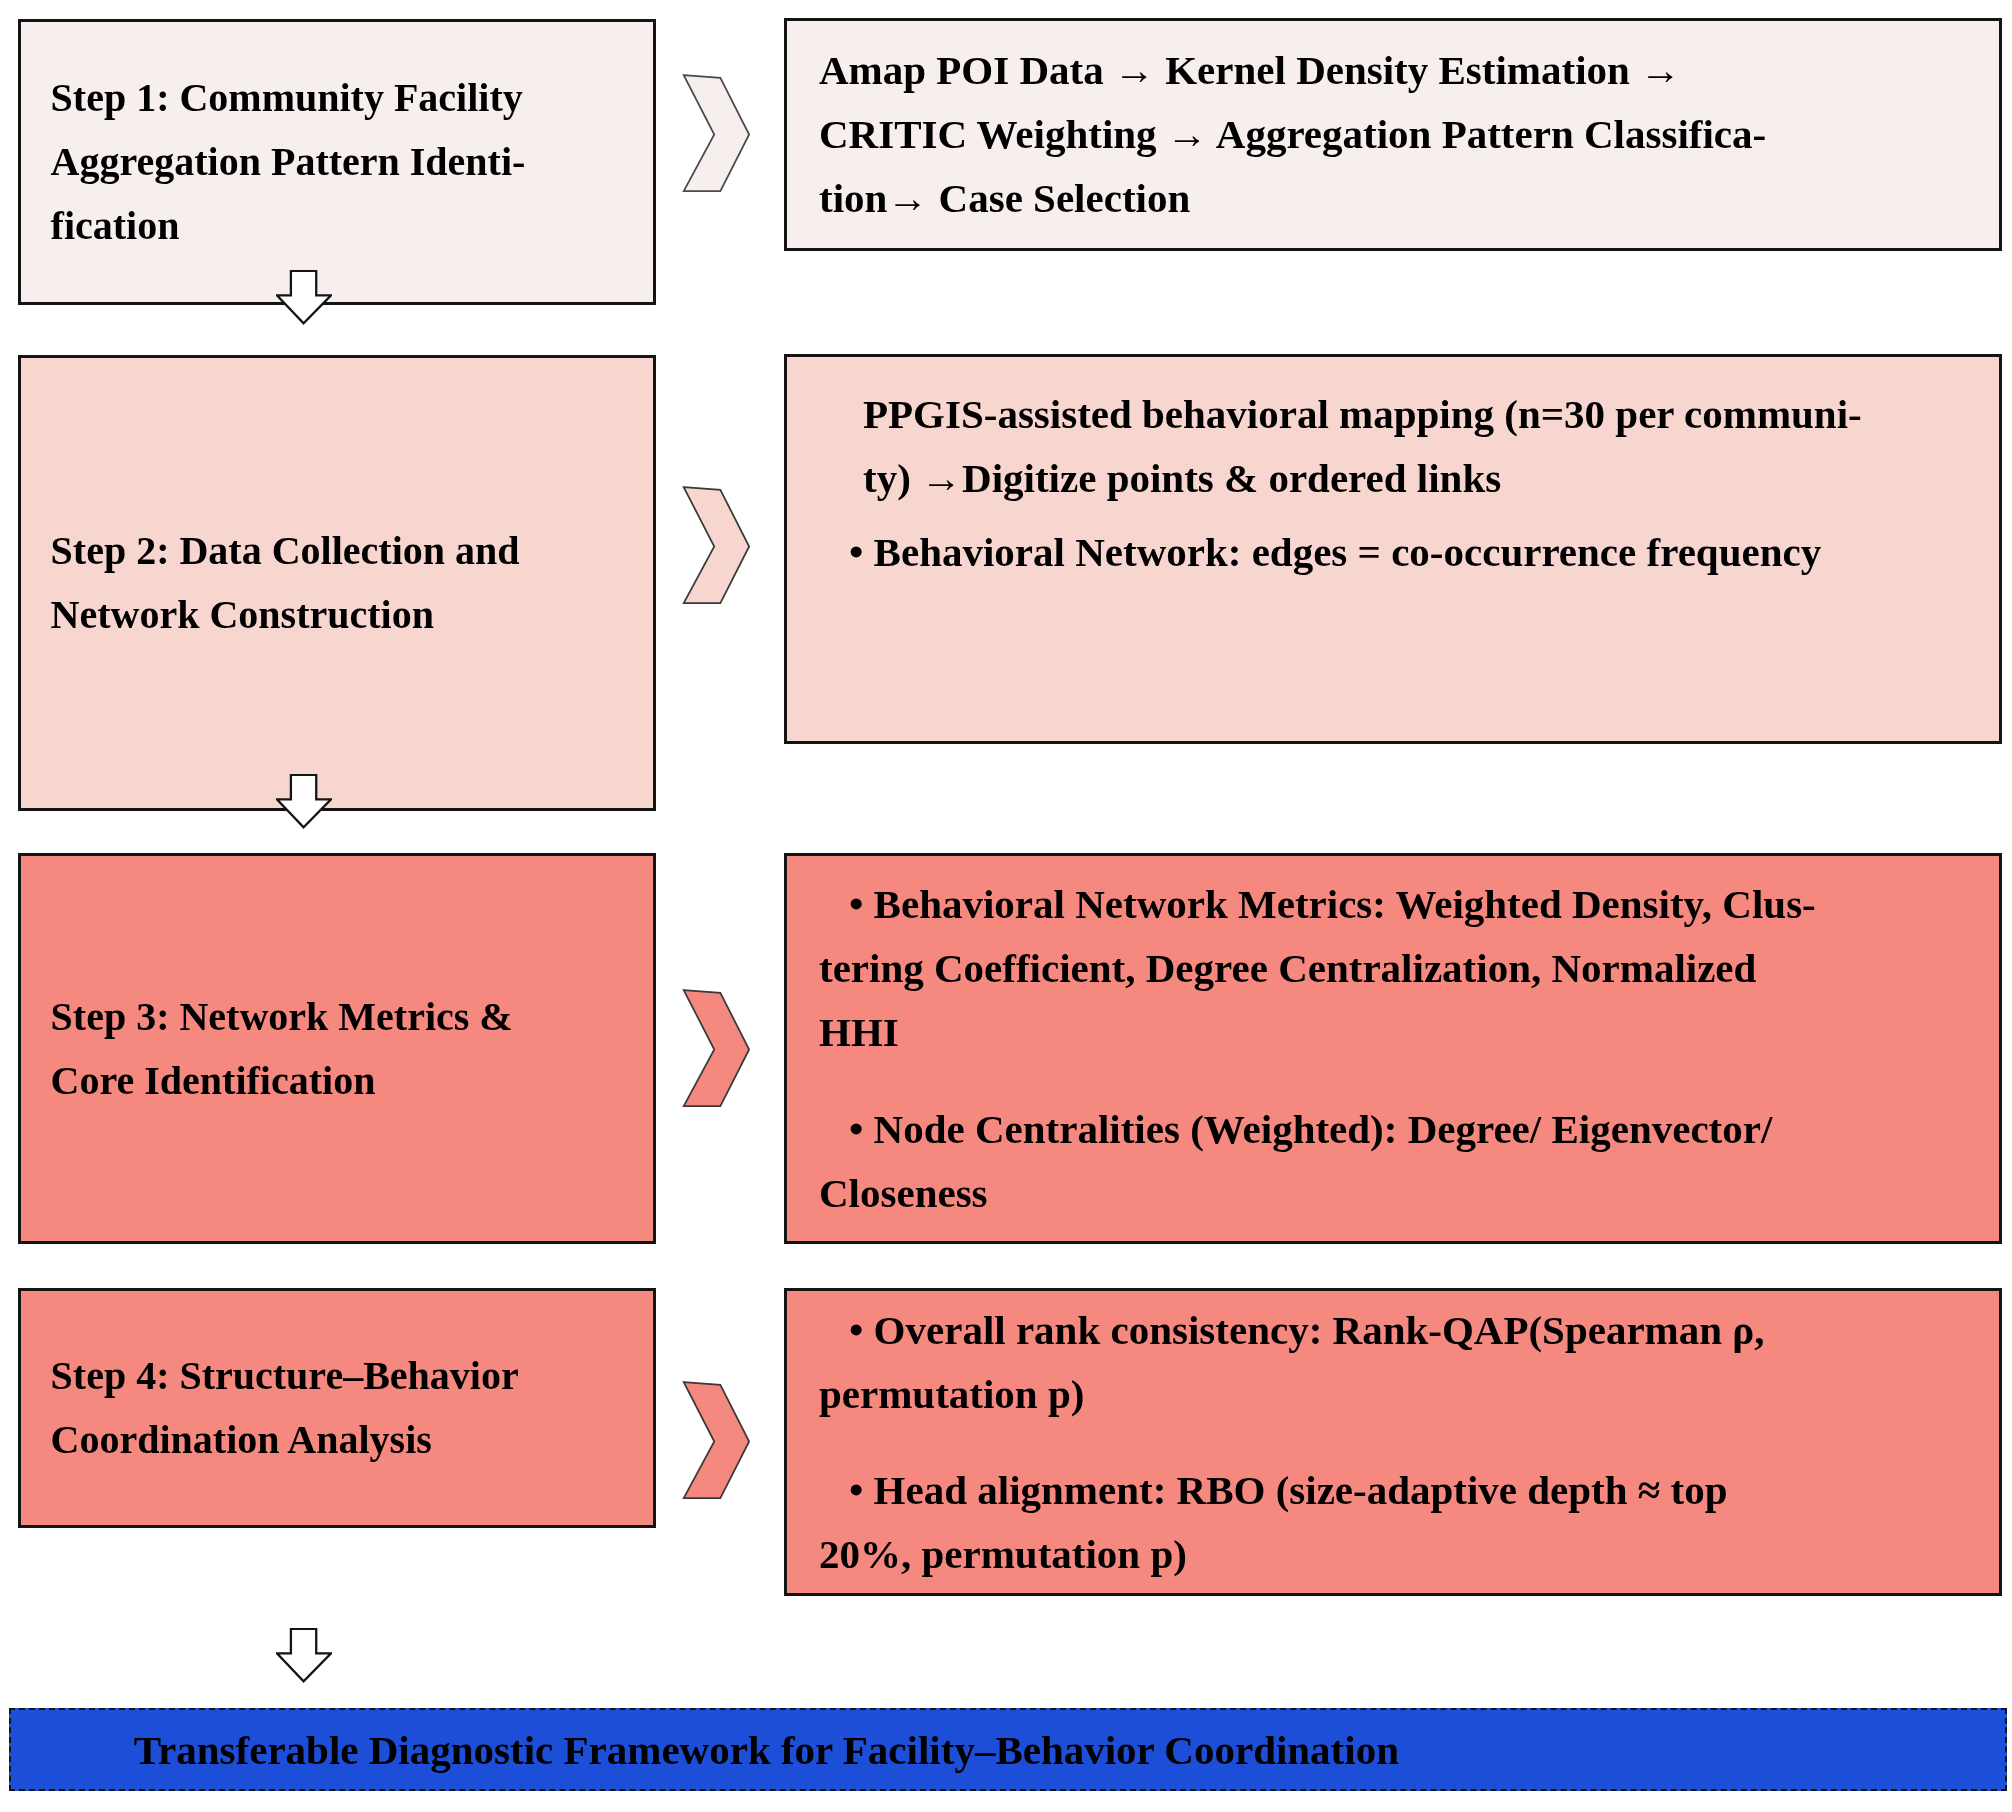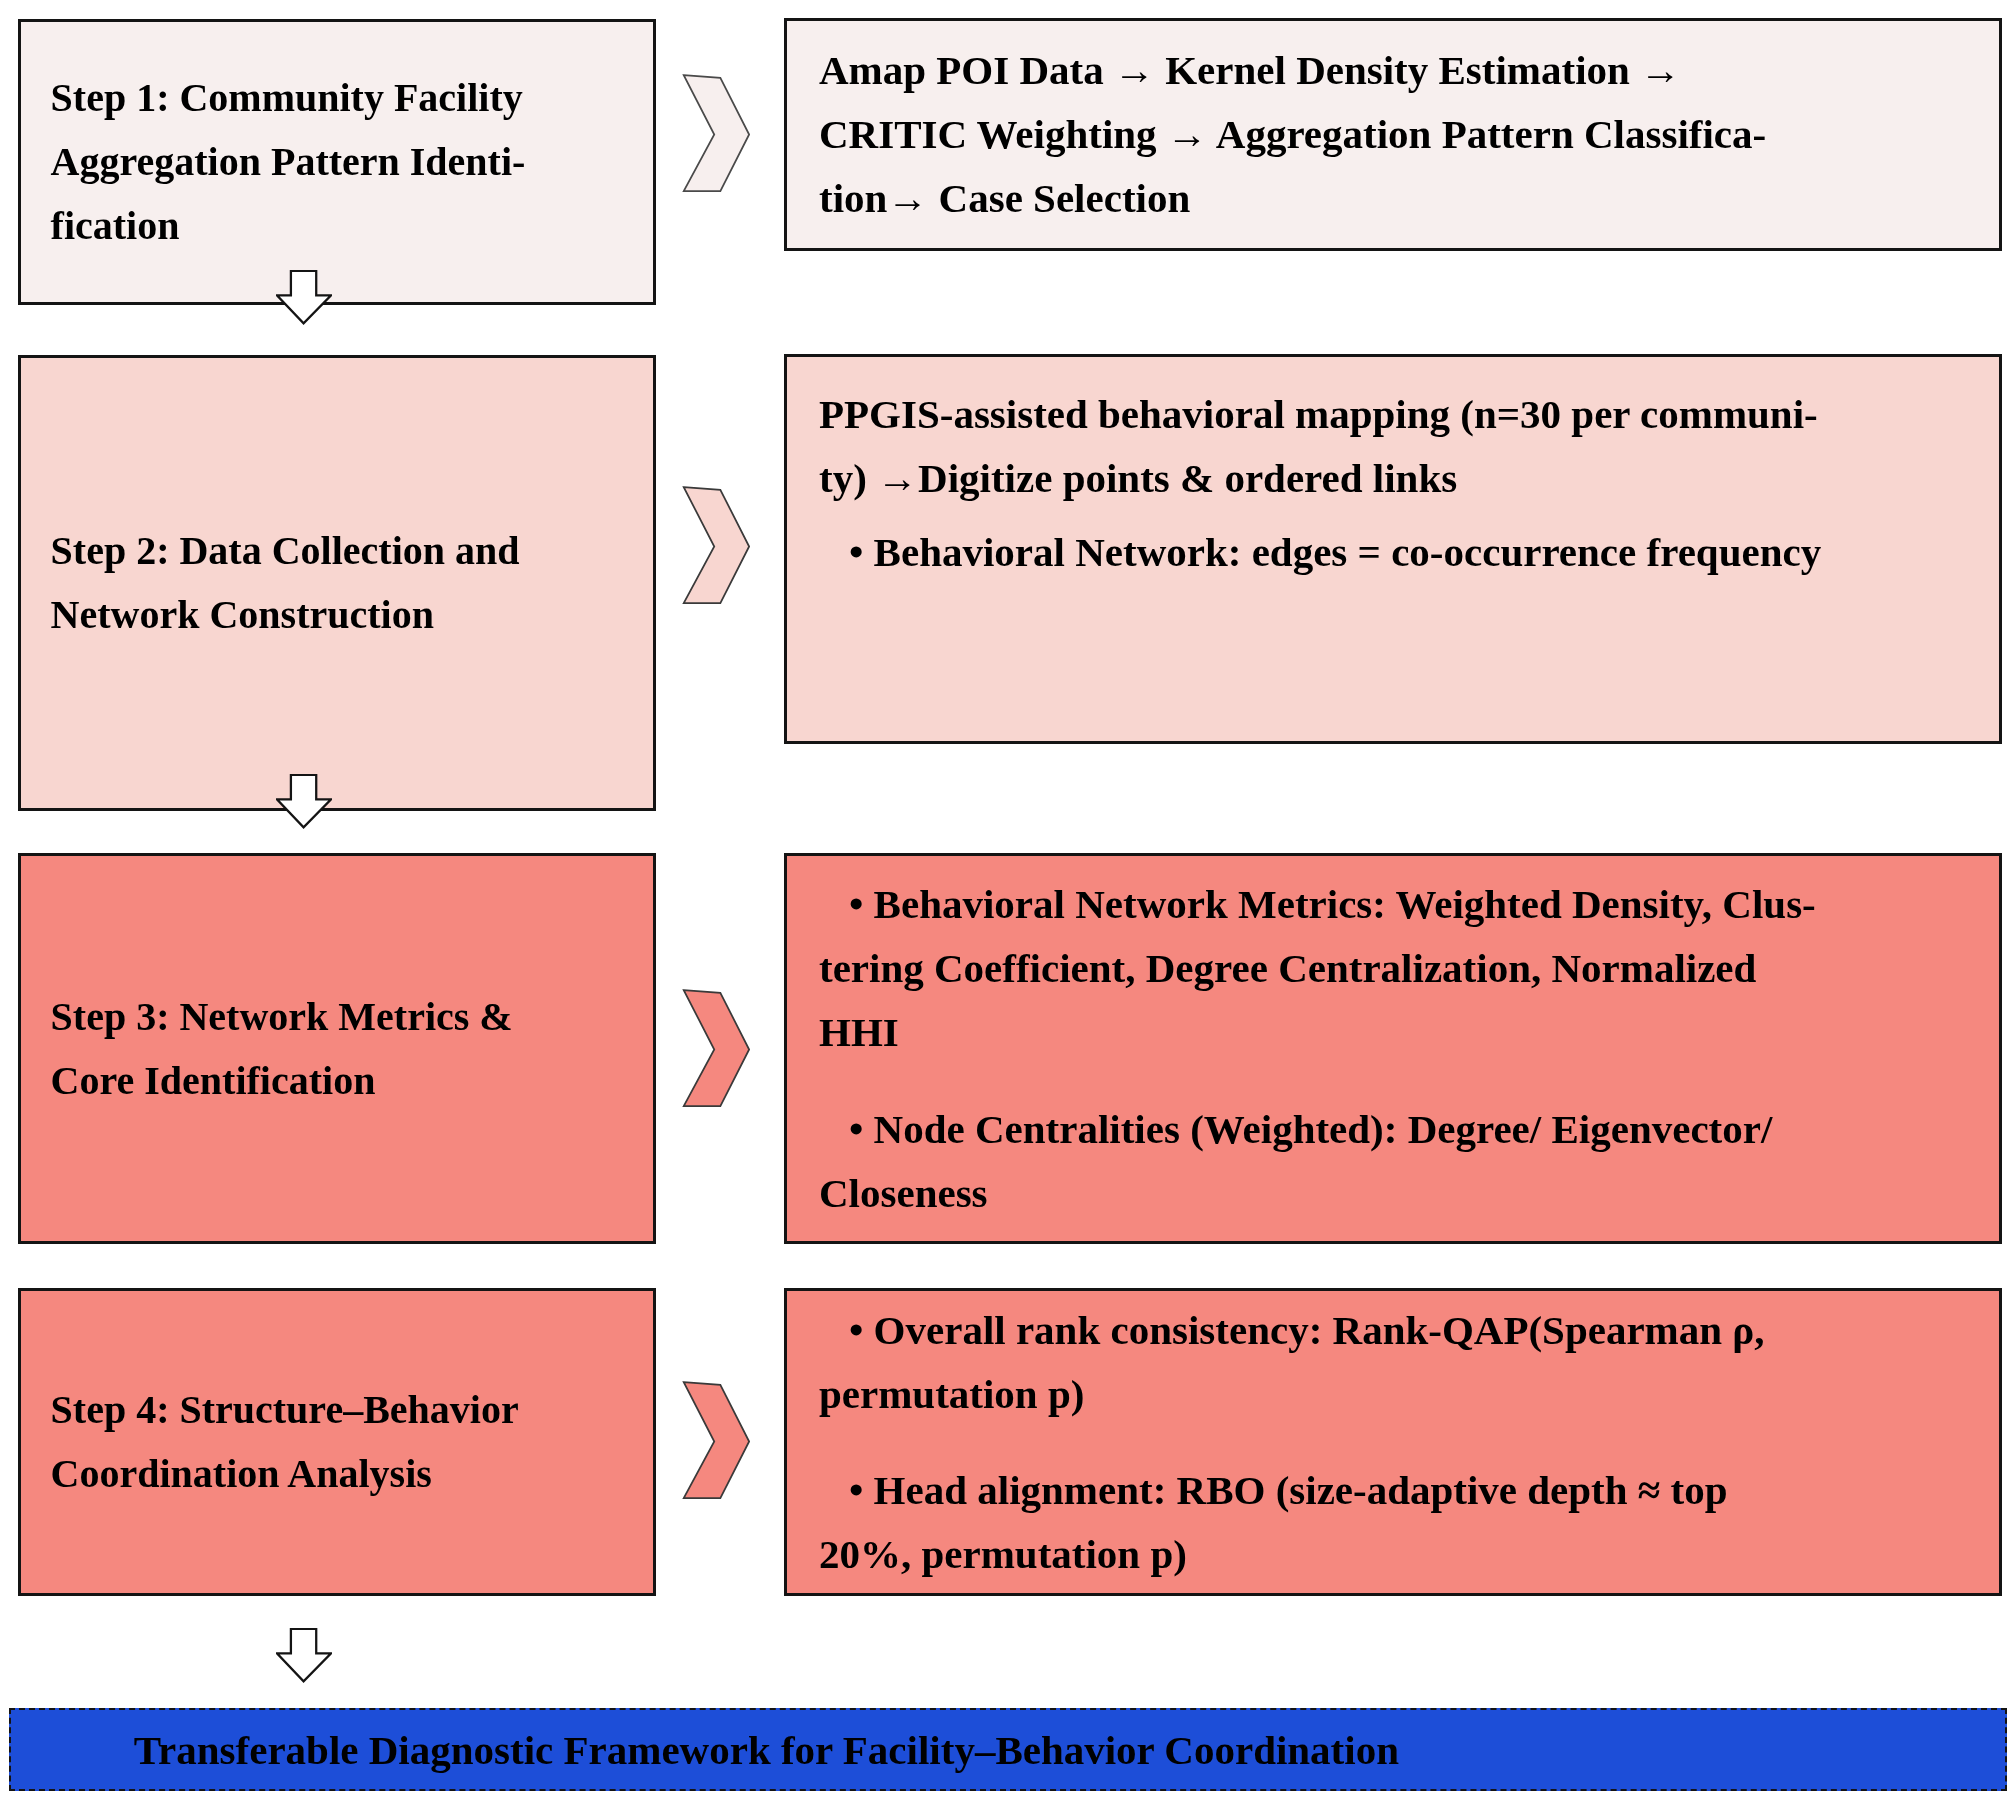--- a/index.html
+++ b/index.html
@@ -85,21 +85,21 @@
   <div class="box lbox center-v" style="top: 355px; height: 456px; background-color: rgb(248, 214, 208);">Step 2: Data Collection and
 Network Construction</div>
 
   <span class="chev" style="top: 485px; color: rgb(248, 214, 208);">
     <svg width="68" height="123" viewBox="0 0 78 140">
       <polygon points="2,2 44,5 77,70 44,135 2,135 37,70" fill="currentColor" stroke="#3a3a3a" stroke-width="2" stroke-linejoin="miter"></polygon>
     </svg>
   </span>
 
   <div class="box rbox" style="top: 354px; height: 390px; padding-top: 24.6px; background-color: rgb(248, 214, 208);">
-    <p style="margin-bottom:10.5px;">PPGIS-assisted behavioral mapping (n=30 per communi-
+    <p style="margin-bottom:10.5px;margin-left:44px;">PPGIS-assisted behavioral mapping (n=30 per communi-
 ty) →Digitize points &amp; ordered links</p>
     <p class="bullet">• Behavioral Network: edges = co-occurrence frequency</p>
   </div>
 
   <span class="darr" style="top:774px;">
     <svg width="56" height="55" viewBox="0 0 64 63">
       <path d="M17 1 H46 V29 H63 L31.5 61 L1 29 H17 Z" fill="#ffffff" stroke="#141414" stroke-width="2.6"></path>
     </svg>
   </span>
 
@@ -113,21 +113,21 @@
   </span>
 
   <div class="box rbox center-v" style="top: 853px; height: 391px; background-color: rgb(245, 136, 127);">
     <p class="bullet" style="margin-bottom:33px;">• Behavioral Network Metrics: Weighted Density, Clus-
 tering Coefficient, Degree Centralization, Normalized
 HHI</p>
     <p class="bullet">• Node Centralities (Weighted): Degree/ Eigenvector/
 Closeness</p>
   </div>
 
-  <div class="box lbox center-v" style="top: 1288px; height: 308px; background-color: rgb(245, 136, 127);">Step 4: Structure–Behavior
+  <div class="box lbox center-v" style="top: 1288px; height: 240px; background-color: rgb(245, 136, 127);">Step 4: Structure–Behavior
 Coordination Analysis</div>
 
   <span class="chev" style="top: 1380px; color: rgb(245, 136, 127);">
     <svg width="68" height="123" viewBox="0 0 78 140">
       <polygon points="2,2 44,5 77,70 44,135 2,135 37,70" fill="currentColor" stroke="#3a3a3a" stroke-width="2" stroke-linejoin="miter"></polygon>
     </svg>
   </span>
 
   <div class="box rbox center-v" style="top: 1288px; height: 308px; background-color: rgb(245, 136, 127);">
     <p class="bullet" style="margin-bottom:32px;">• Overall rank consistency: Rank-QAP(Spearman ρ,

